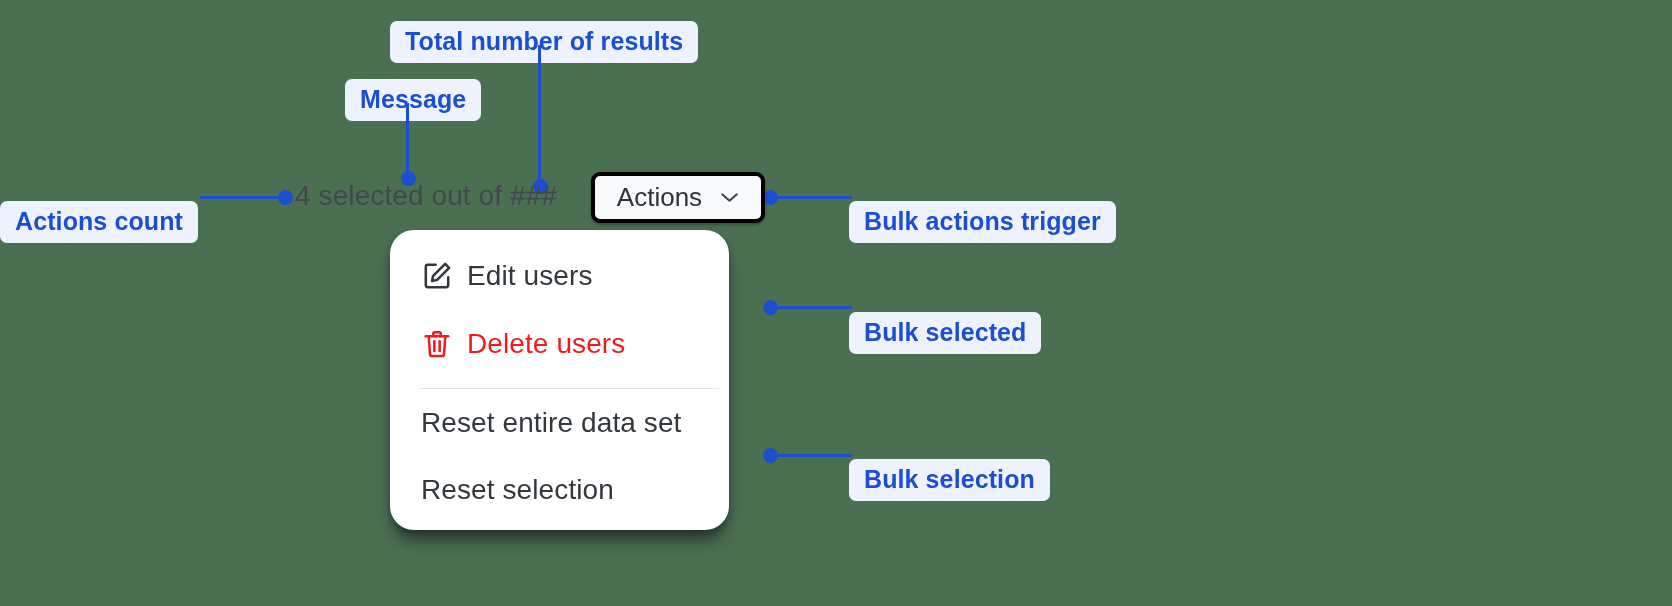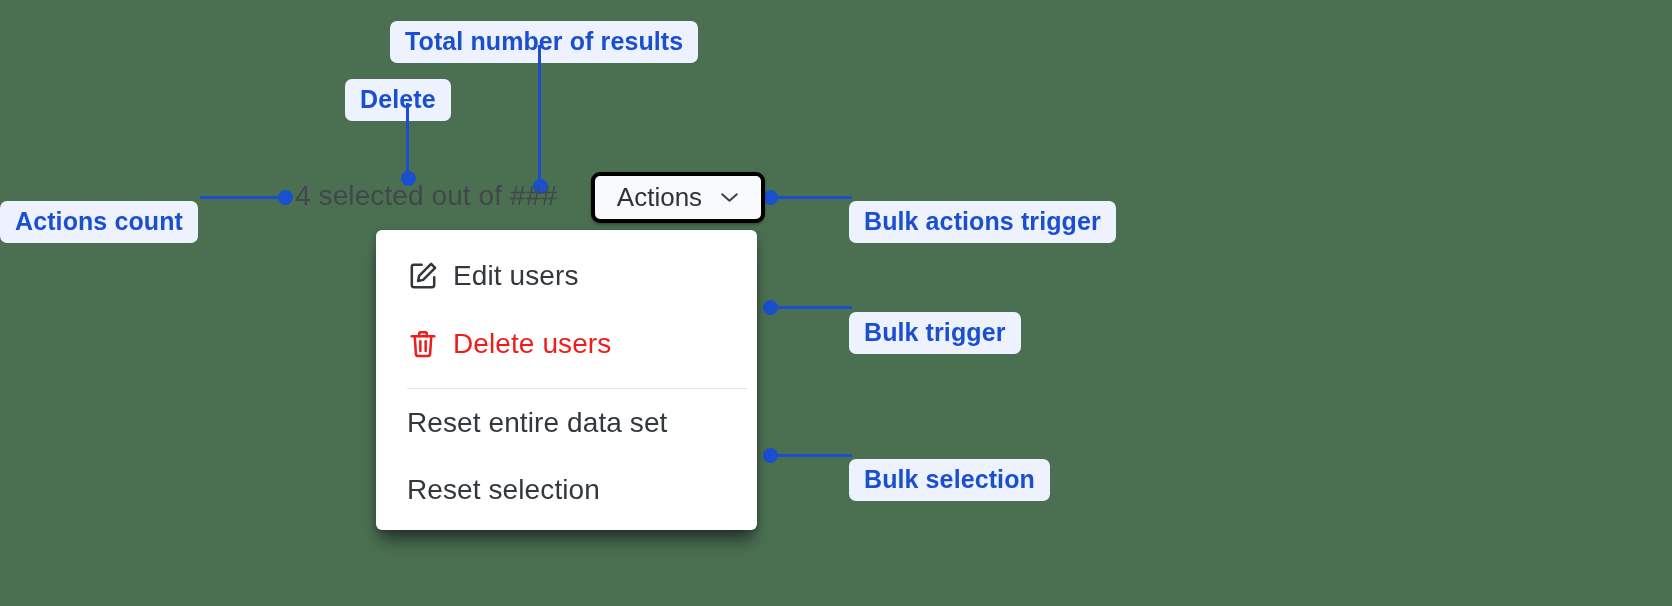--- a/index.html
+++ b/index.html
@@ -87,26 +87,26 @@
   }
   .chev {
     width: 19px;
     height: 11px;
     display: block;
   }
 
   
   .menu {
     position: absolute;
-    left: 376px;
+    left: 390px;
     top: 230px;
-    width: 381px;
+    width: 339px;
     height: 300px;
     background: #ffffff;
-    border-radius: 6px;
+    border-radius: 24px;
     box-shadow: 0 14px 16px -4px rgba(20,22,28,0.62),
                 0 2px 6px rgba(20,22,28,0.30);
     box-sizing: border-box;
     overflow: visible;
   }
   .menu-item {
     position: absolute;
     left: 0;
     width: 100%;
     height: 52px;
@@ -140,27 +140,27 @@
     background: #e3e5e8;
   }
 </style>
 </head>
 <body>
 
 <div class="stage">
 
   <div class="callout" style="left:390px; top:0px;">Total number of results</div>
 
-  <div class="callout" style="left:345px; top:58px;">Delete</div>
+  <div class="callout" style="left:345px; top:58px;">Message</div>
 
   <div class="callout" style="left:0px; top:180px;">Actions count</div>
 
   <div class="callout" style="left:849px; top:180px;">Bulk actions trigger</div>
 
-  <div class="callout" style="left:849px; top:291px;">Bulk trigger</div>
+  <div class="callout" style="left:849px; top:291px;">Bulk selected</div>
 
   <div class="callout" style="left:849px; top:438px;">Bulk selection</div>
 
   <div class="conn-v" style="left:538px; top:45px; height:140px;"></div>
   <div class="dot" style="left:533px; top:179px;"></div>
 
   <div class="conn-v" style="left:406px; top:103px; height:81px;"></div>
   <div class="dot" style="left:401px; top:171px;"></div>
 
   <div class="conn-h" style="left:200px; top:196px; width:86px;"></div>

